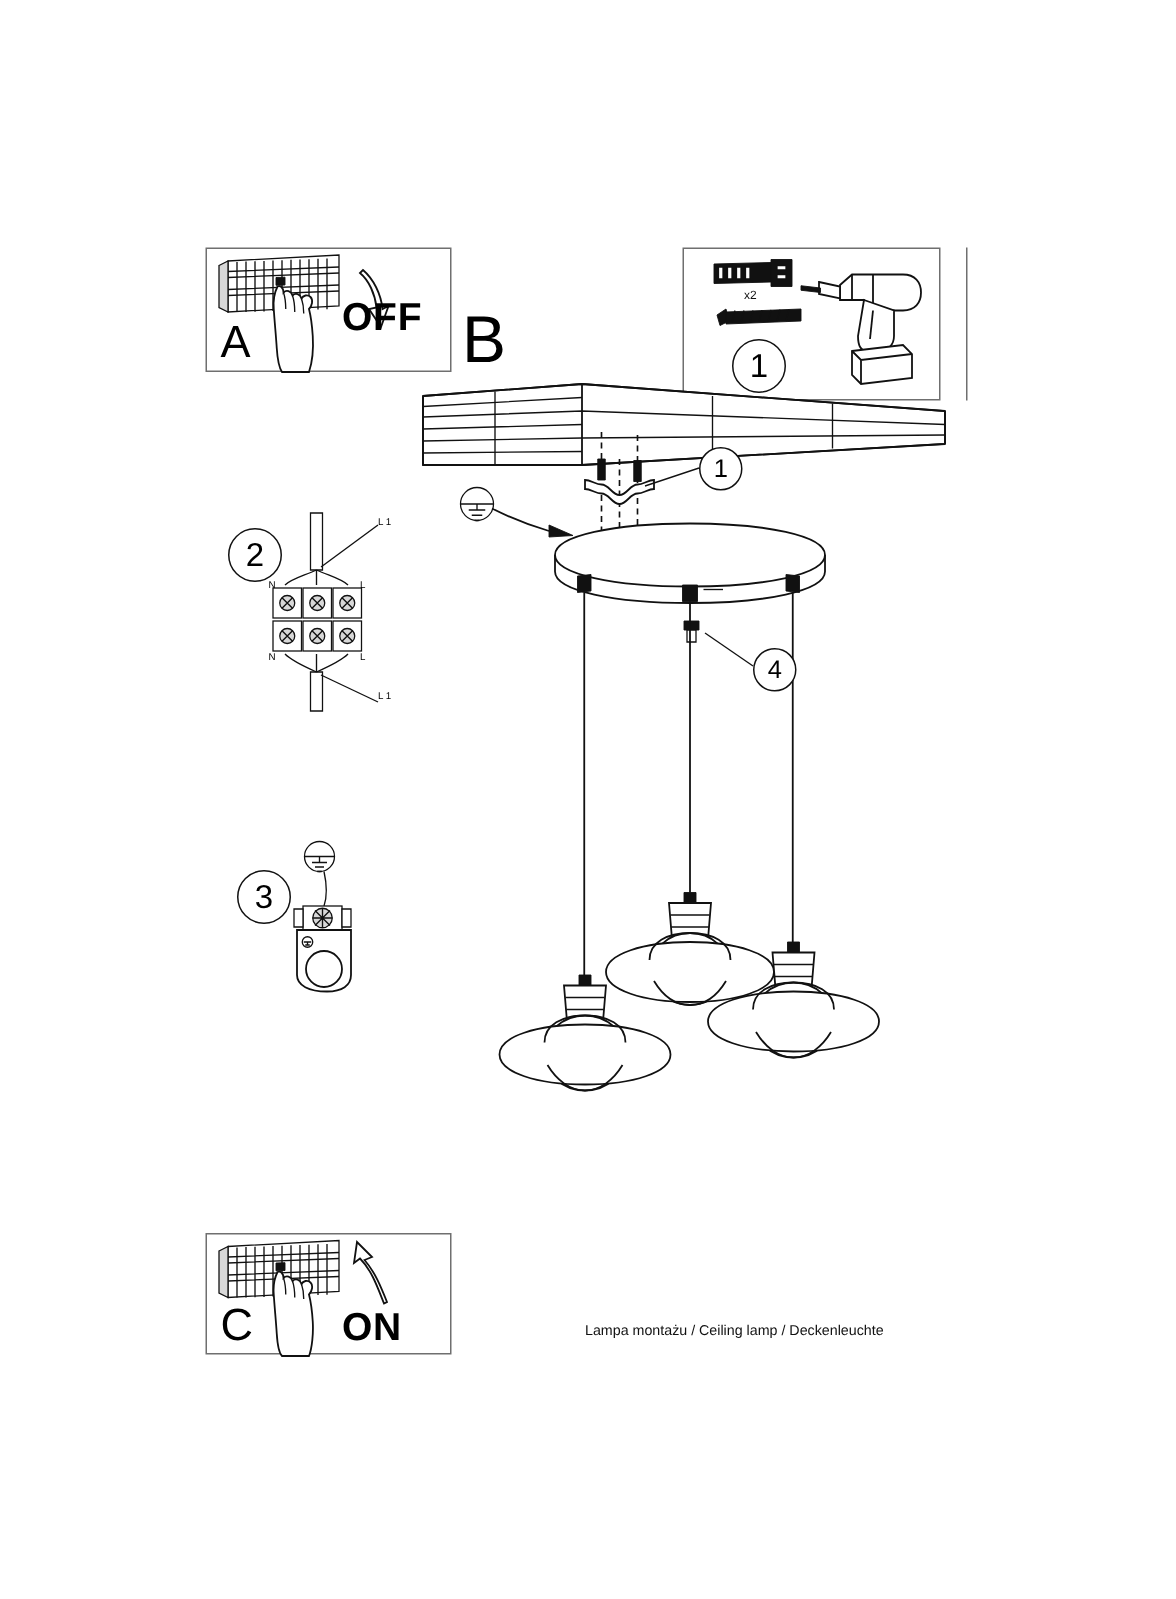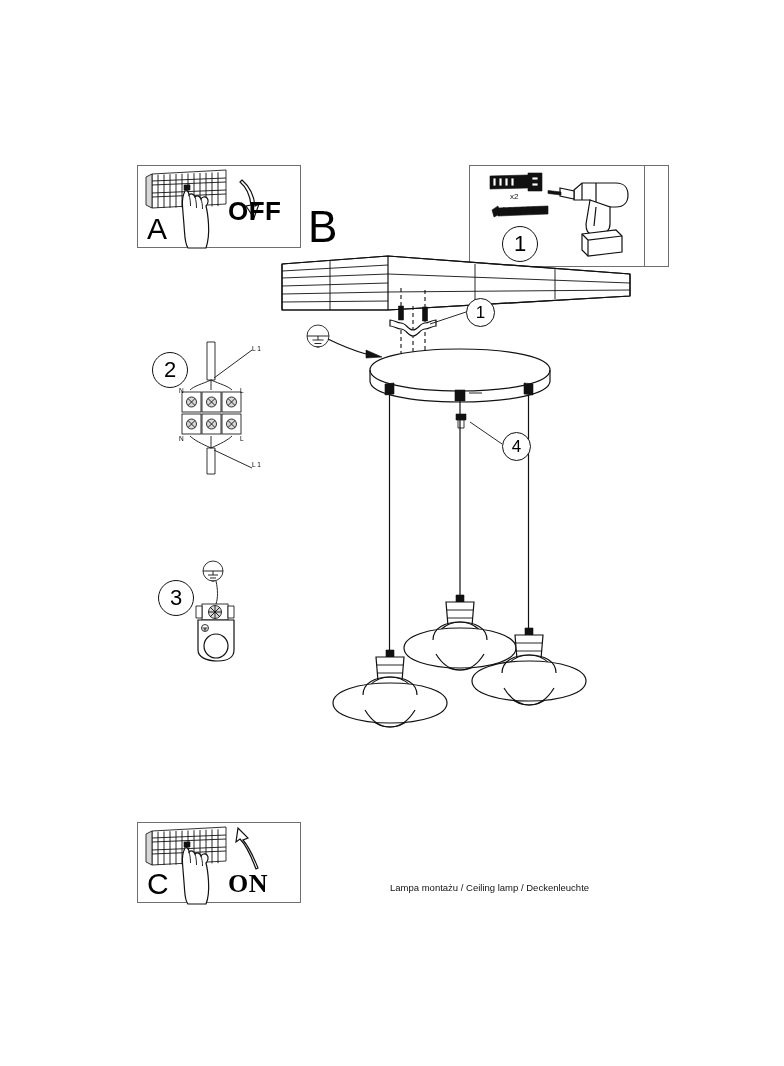--- a/index.html
+++ b/index.html
@@ -70,21 +70,21 @@
         <path class="fill-w" d="M104 14 C111 20 116 30 117 40 L121 38 L116 52 L108 40 L113 39
                                 C112 30 108 21 102 16 Z"></path>
       </g>
     </svg>
     <div class="bigletter" style="left:9px;top:48px;">A</div>
     <div class="word" style="left:90px;top:30px;">OFF</div>
   </div>
 
   <div class="bigletter b" style="left:308px;top:205px;">B</div>
 
-  <div class="frame" style="left:469px;top:165px;width:200px;height:102px;">
+  <div class="frame" style="left:455px;top:165px;width:172px;height:102px;">
     <svg width="184" height="102" viewBox="0 0 184 102">
       <g>
         <path class="fill-k" d="M20 10 L58 9 L58 22 L20 23 Z"></path>
         <path class="fill-w-t" d="M23 12 L26 12 L26 20 L23 20 Z M29 12 L32 12 L32 20 L29 20 Z
                                   M35 12 L38 12 L38 20 L35 20 Z M41 12 L44 12 L44 20 L41 20 Z"></path>
         <path class="fill-k" d="M58 7 L72 7 L72 25 L58 25 Z"></path>
         <path class="fill-w-t" d="M62 11 L68 11 L68 14 L62 14 Z M62 17 L68 17 L68 20 L62 20 Z"></path>
       </g>
       <g>
         <path class="fill-k" d="M22 44 L28 40 L30 48 L24 51 Z"></path>
@@ -309,18 +309,18 @@
                                 C51 26 49 24 47 25 Z"></path>
         <path class="ln-t" d="M51 29 C52 32 52.5 36 52.5 40 M57 31 C58 34 58.5 38 58.5 42
                               M63 33 C64 36 64.5 39 64.5 43"></path>
       </g>
       <g>
         <path class="fill-w" d="M118 46 C114 36 110 24 102 16 L98 19 L100 5 L110 15 L105 17
                                 C112 25 116 35 120 45 Z"></path>
       </g>
     </svg>
     <div class="bigletter" style="left:9px;top:46px;">C</div>
-    <div class="word" style="left:90px;top:46px;font-family:Liberation Serif, serif;">ON</div>
+    <div class="word" style="left:90px;top:46px;">ON</div>
   </div>
 
   <div class="footer" style="left:390px;top:881px;">Lampa montażu / Ceiling lamp / Deckenleuchte</div>
 
 </div>
 
 </body></html>

